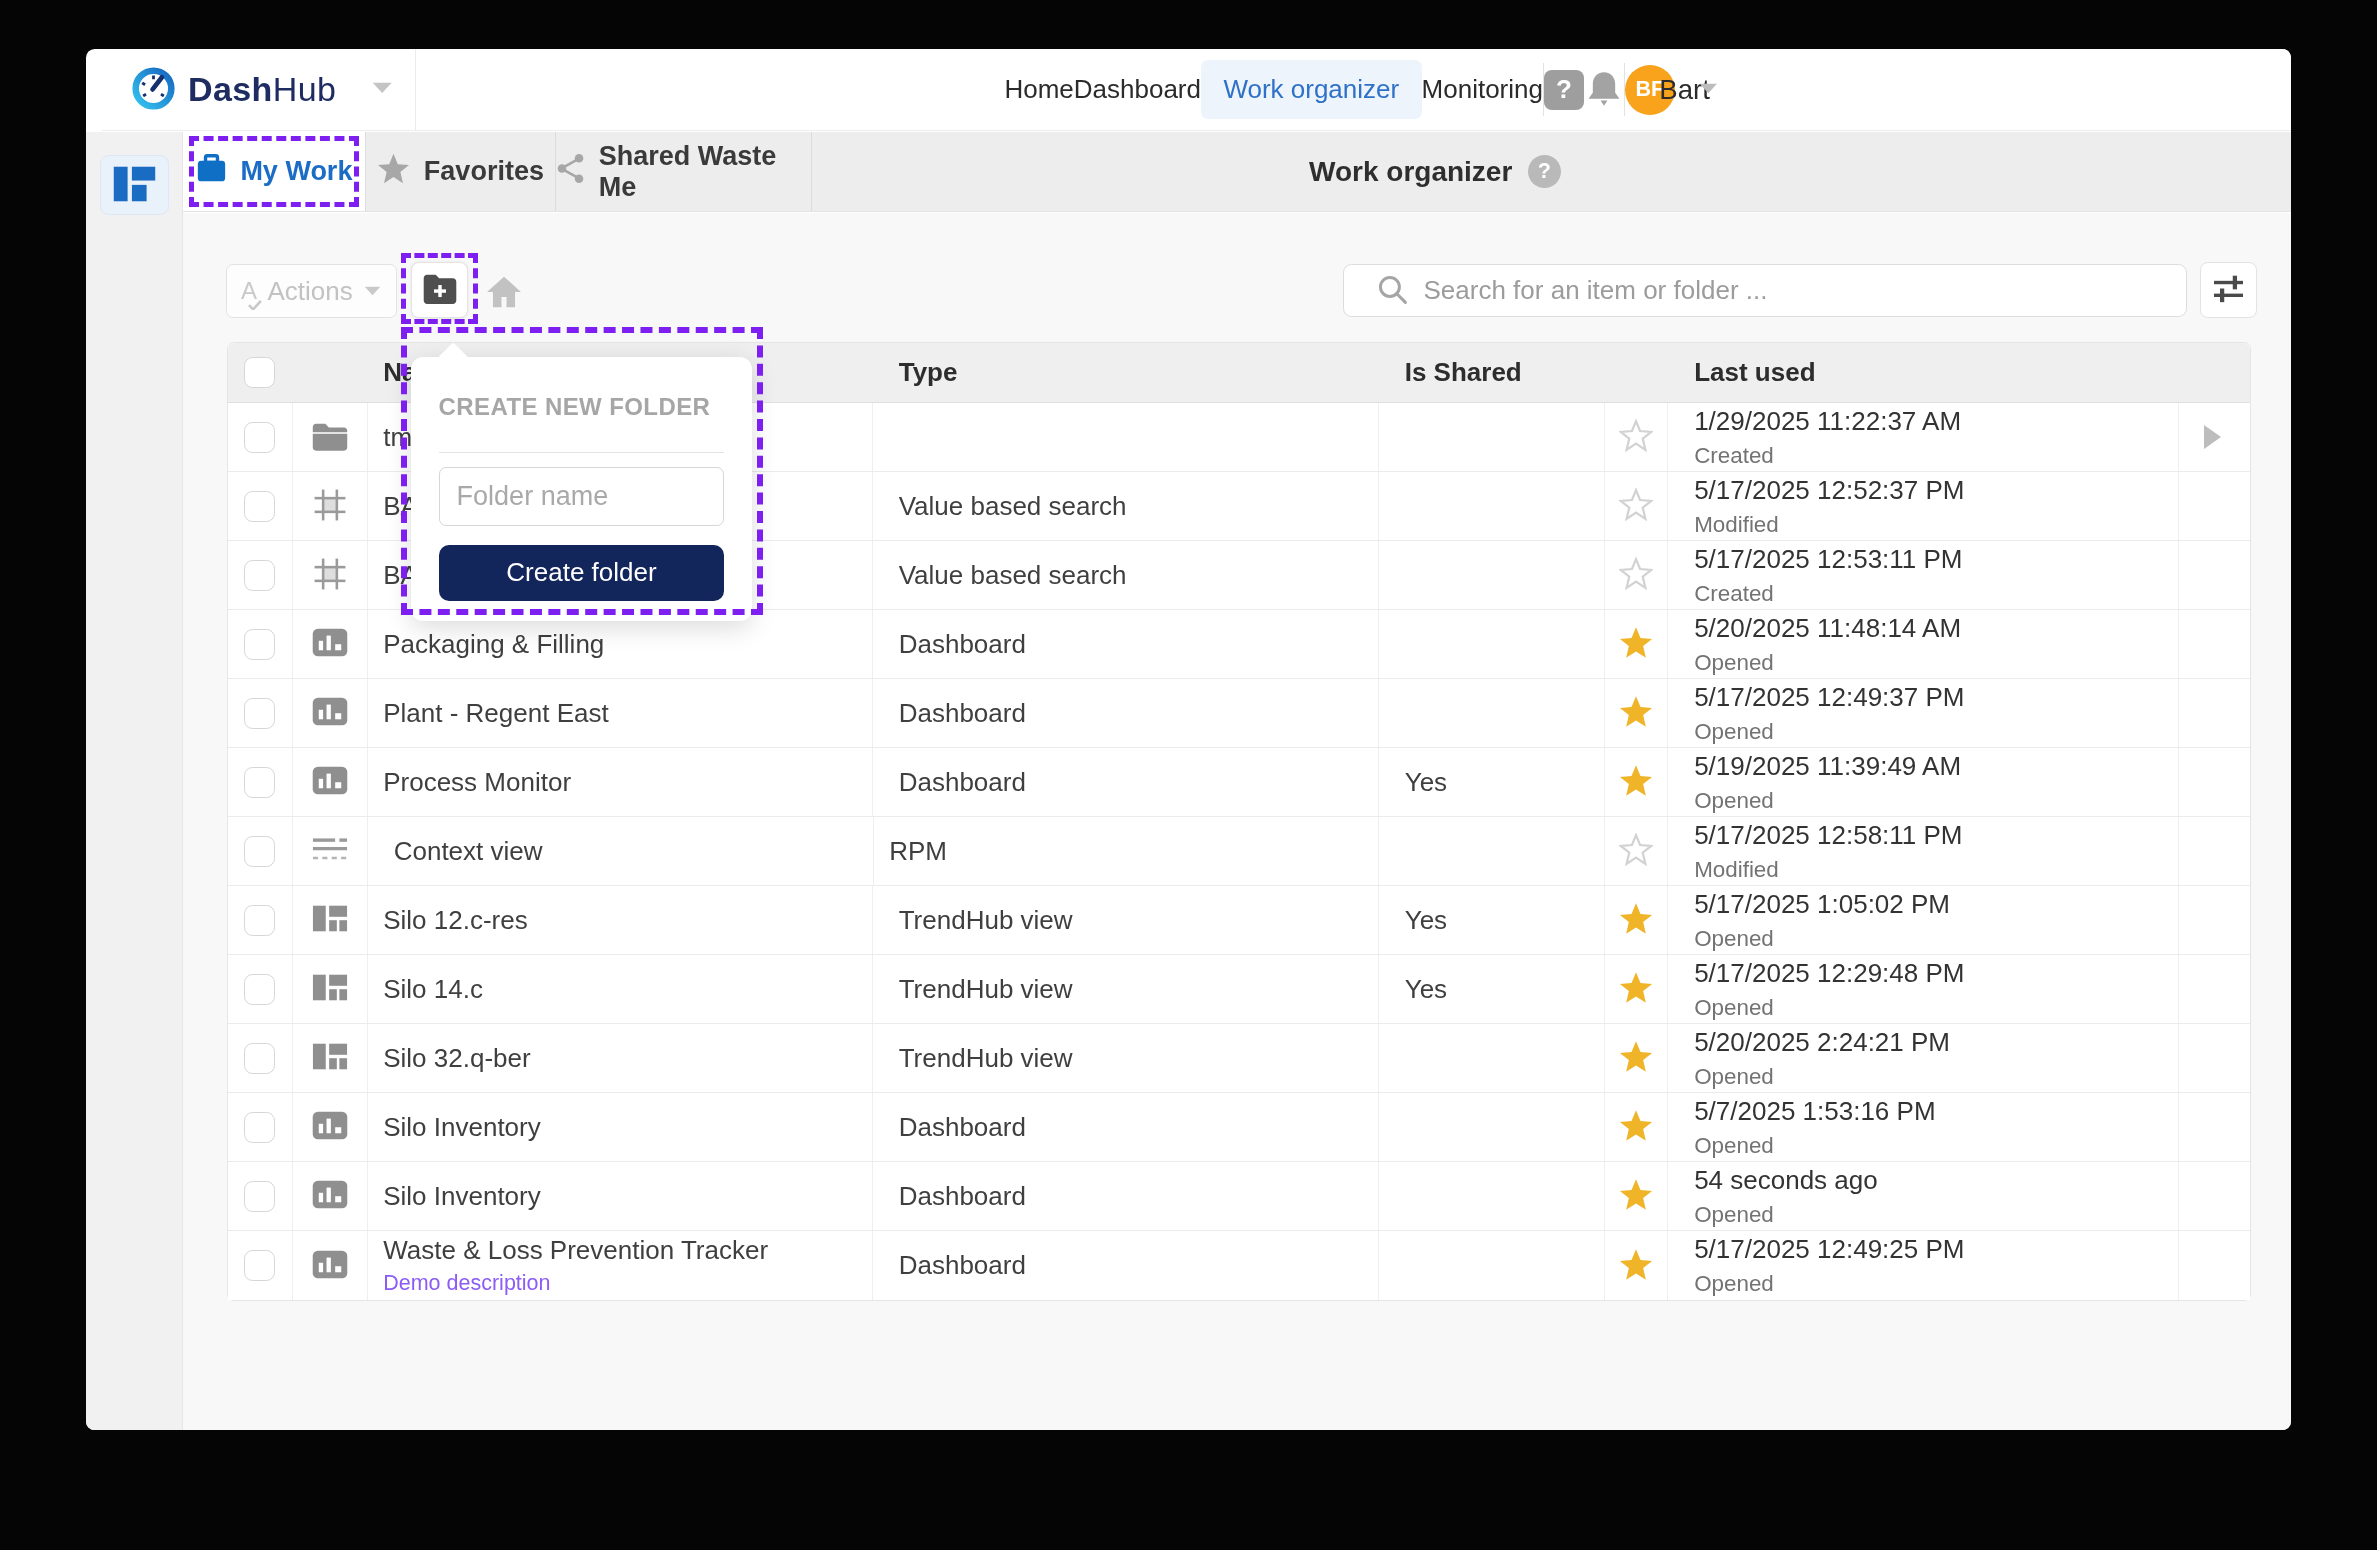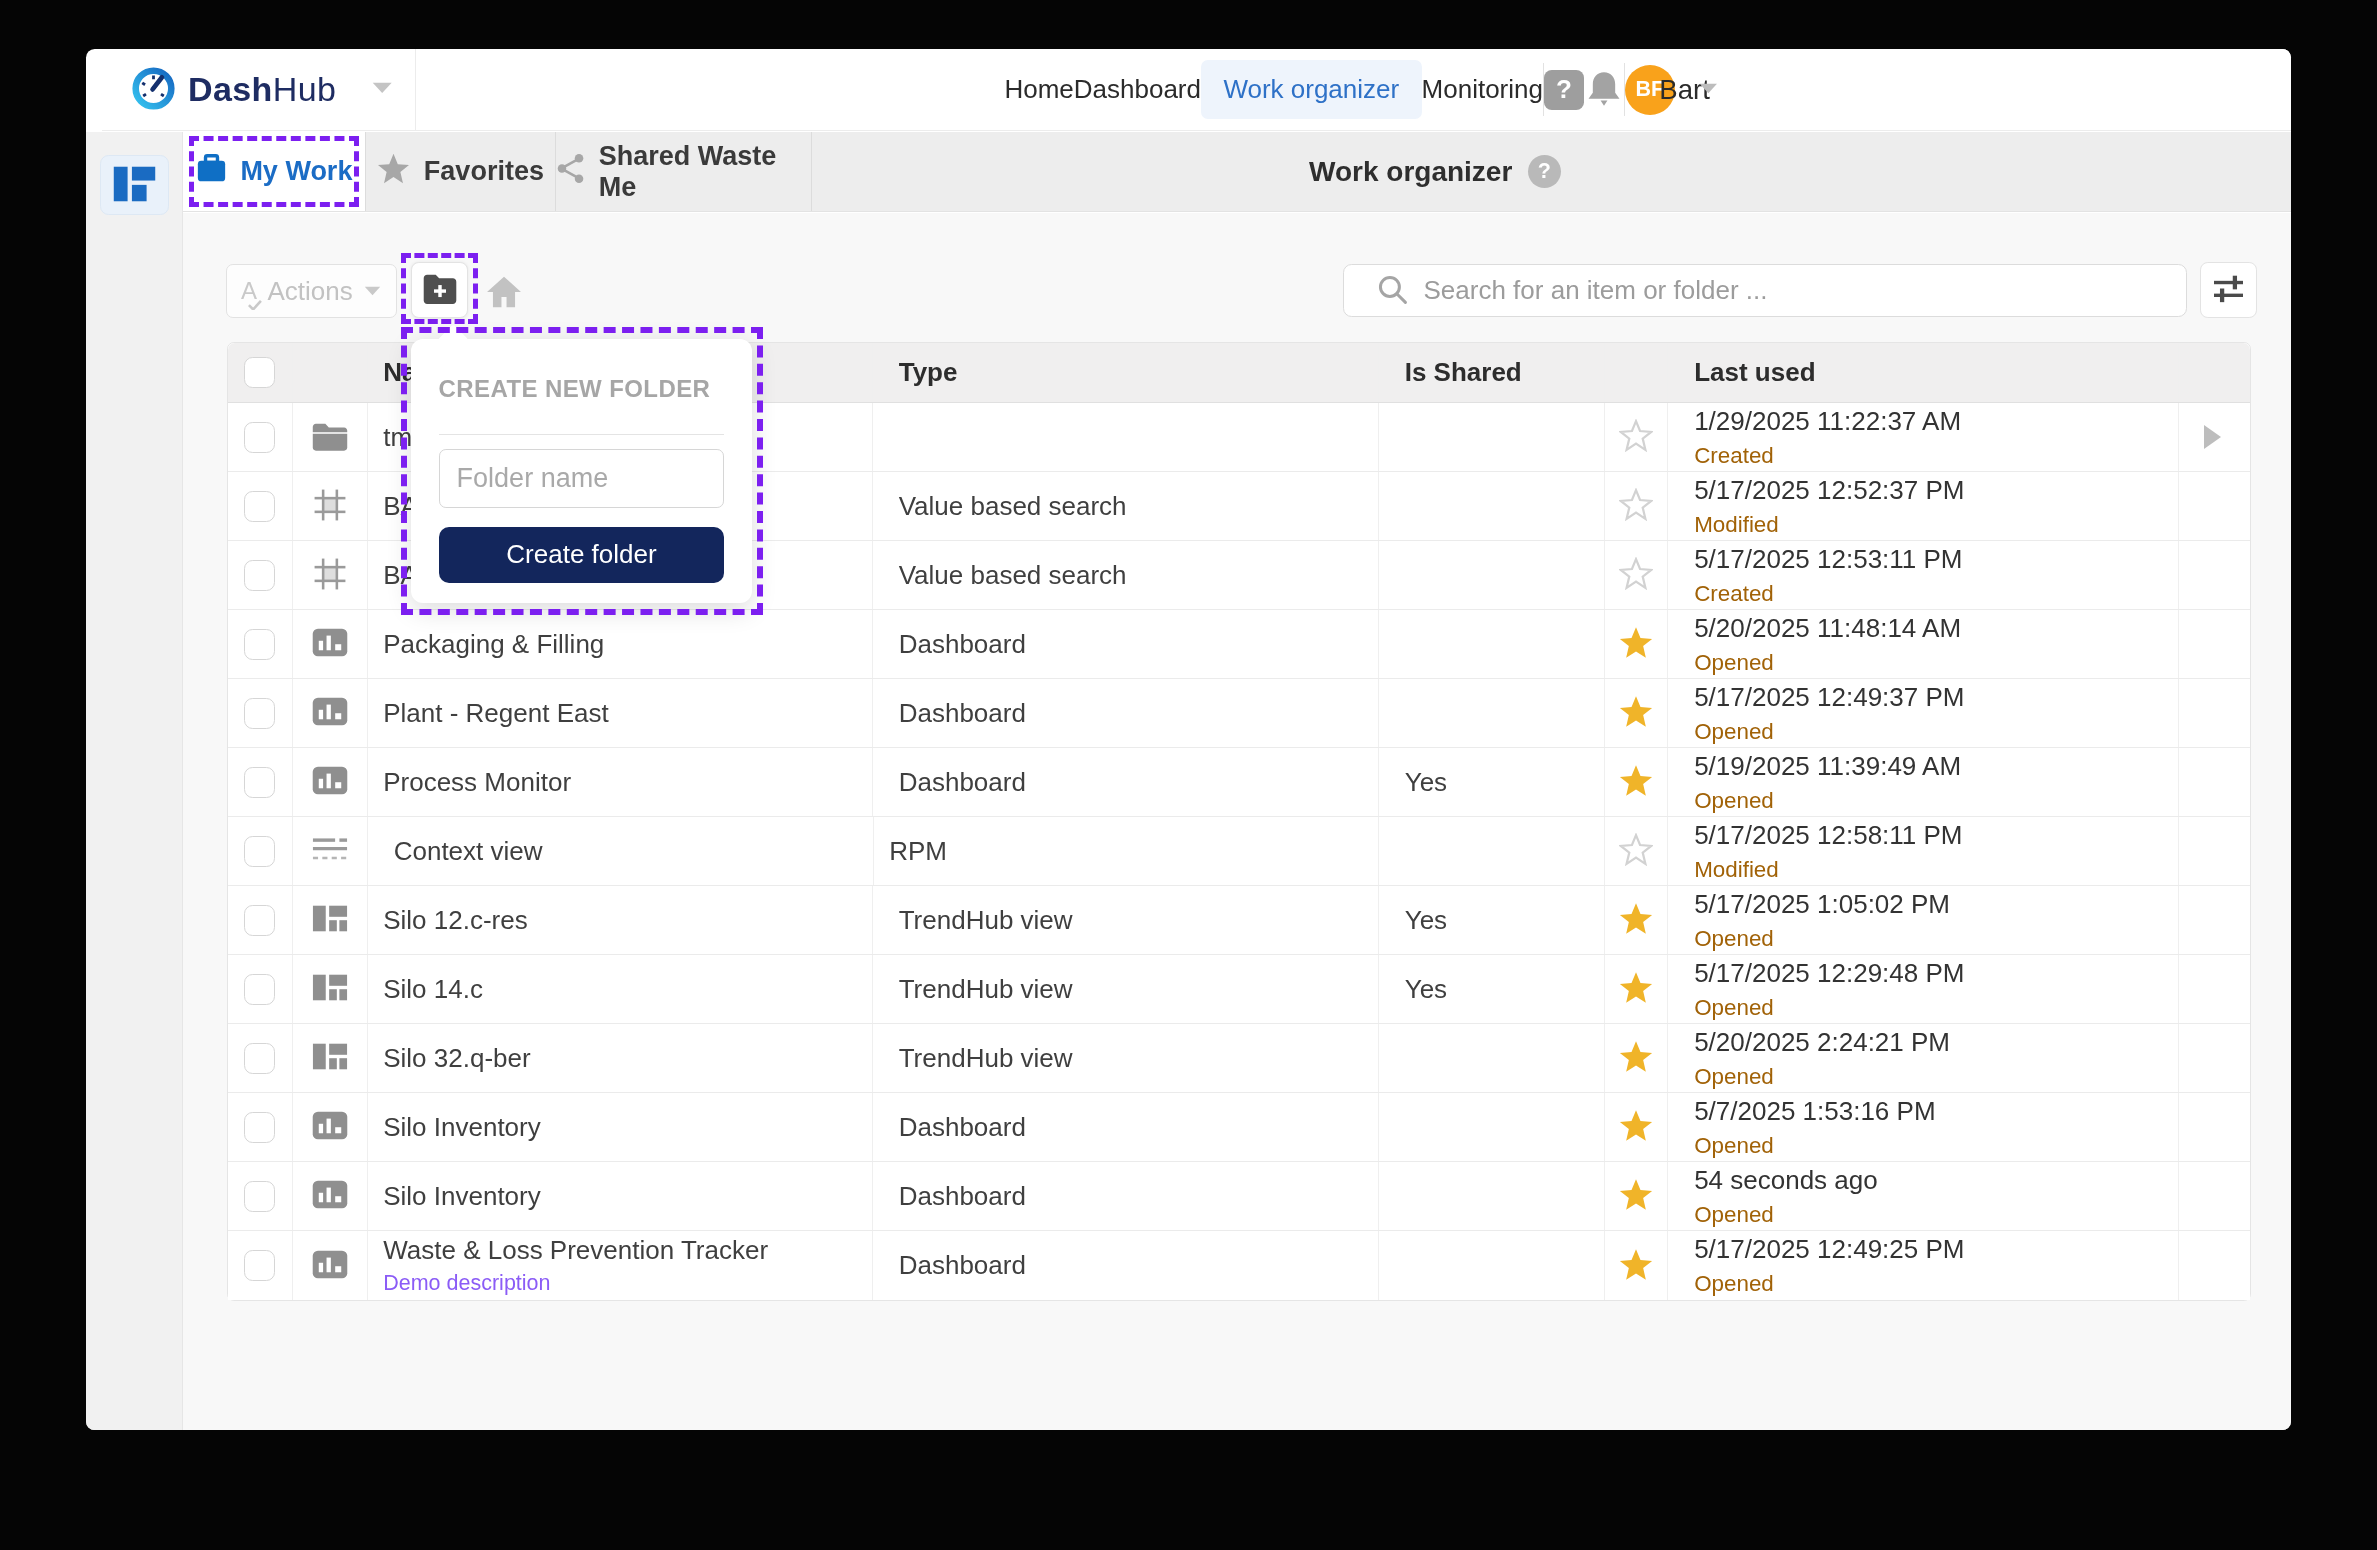--- a/index.html
+++ b/index.html
@@ -70,26 +70,26 @@
   .c-last { width:512px; padding-left:26px; }
   .c-chev { width:71px; justify-content:center; }
   .hlabel { font-size:26px; font-weight:700; color:#2d2d2d; }
   .cb { width:31px; height:31px; border:1.7px solid #d6d6d6; border-radius:8.6px; background:#fff; cursor:pointer; }
   .name-txt { font-size:26px; color:#3f3f3f; }
   .name-stack { display:flex; flex-direction:column; justify-content:center; gap:5.2px; }
   .desc-txt { font-size:21.5px; color:#8b5cf6; }
   .type-txt, .shared-txt { font-size:26px; color:#3f3f3f; }
   .lu { display:flex; flex-direction:column; justify-content:center; gap:6px; }
   .lu-time { font-size:26px; color:#333; }
-  .lu-action { font-size:22.4px; color:#a16207; }
+  .lu-action { font-size:22.4px; color:#737373; }
   .chev { width:0; height:0; border:12px solid transparent; border-left:17px solid #bdbdbd; margin-left:8.6px; }
 
   
   .popup-dash { position:absolute; left:218px; top:114px; width:362px; height:288px; border:6px dashed #7c1ff0; z-index:30; pointer-events:none; }
-  .popup { position:absolute; left:228px; top:126px; width:341px; height:264px; background:#fff; border-radius:12px; box-shadow:0 6.9px 26px rgba(0,0,0,.14); z-index:25; padding:0 27.6px; }
+  .popup { position:absolute; left:228px; top:144px; width:341px; height:264px; background:#fff; border-radius:12px; box-shadow:0 6.9px 26px rgba(0,0,0,.14); z-index:25; padding:0 27.6px; }
   .popup:before { content:""; position:absolute; top:-10.3px; left:31px; width:22.4px; height:22.4px; background:#fff; transform:rotate(45deg); border-radius:2.6px; }
   .popup-title { margin-top:36px; font-size:24px; font-weight:700; color:#a6a6a6; letter-spacing:0.4px; }
   .popup-div { margin-top:31px; height:0.9px; background:#e4e4e4; }
   .popup-input { margin-top:13.8px; width:100%; height:59px; border:0.9px solid #d6d6d6; border-radius:6.9px; font-size:27px; color:#444; padding:8px 17px; outline:none; font-family:"Liberation Sans",sans-serif; }
   .popup-input::placeholder { color:#a9a9a9; }
   .create-btn { margin-top:19px; width:100%; height:56px; background:#13265c; color:#fff; font-size:26px; border:none; border-radius:10px; cursor:pointer; font-family:"Liberation Sans",sans-serif; }
 </style>
 </head>
 <body>
 

